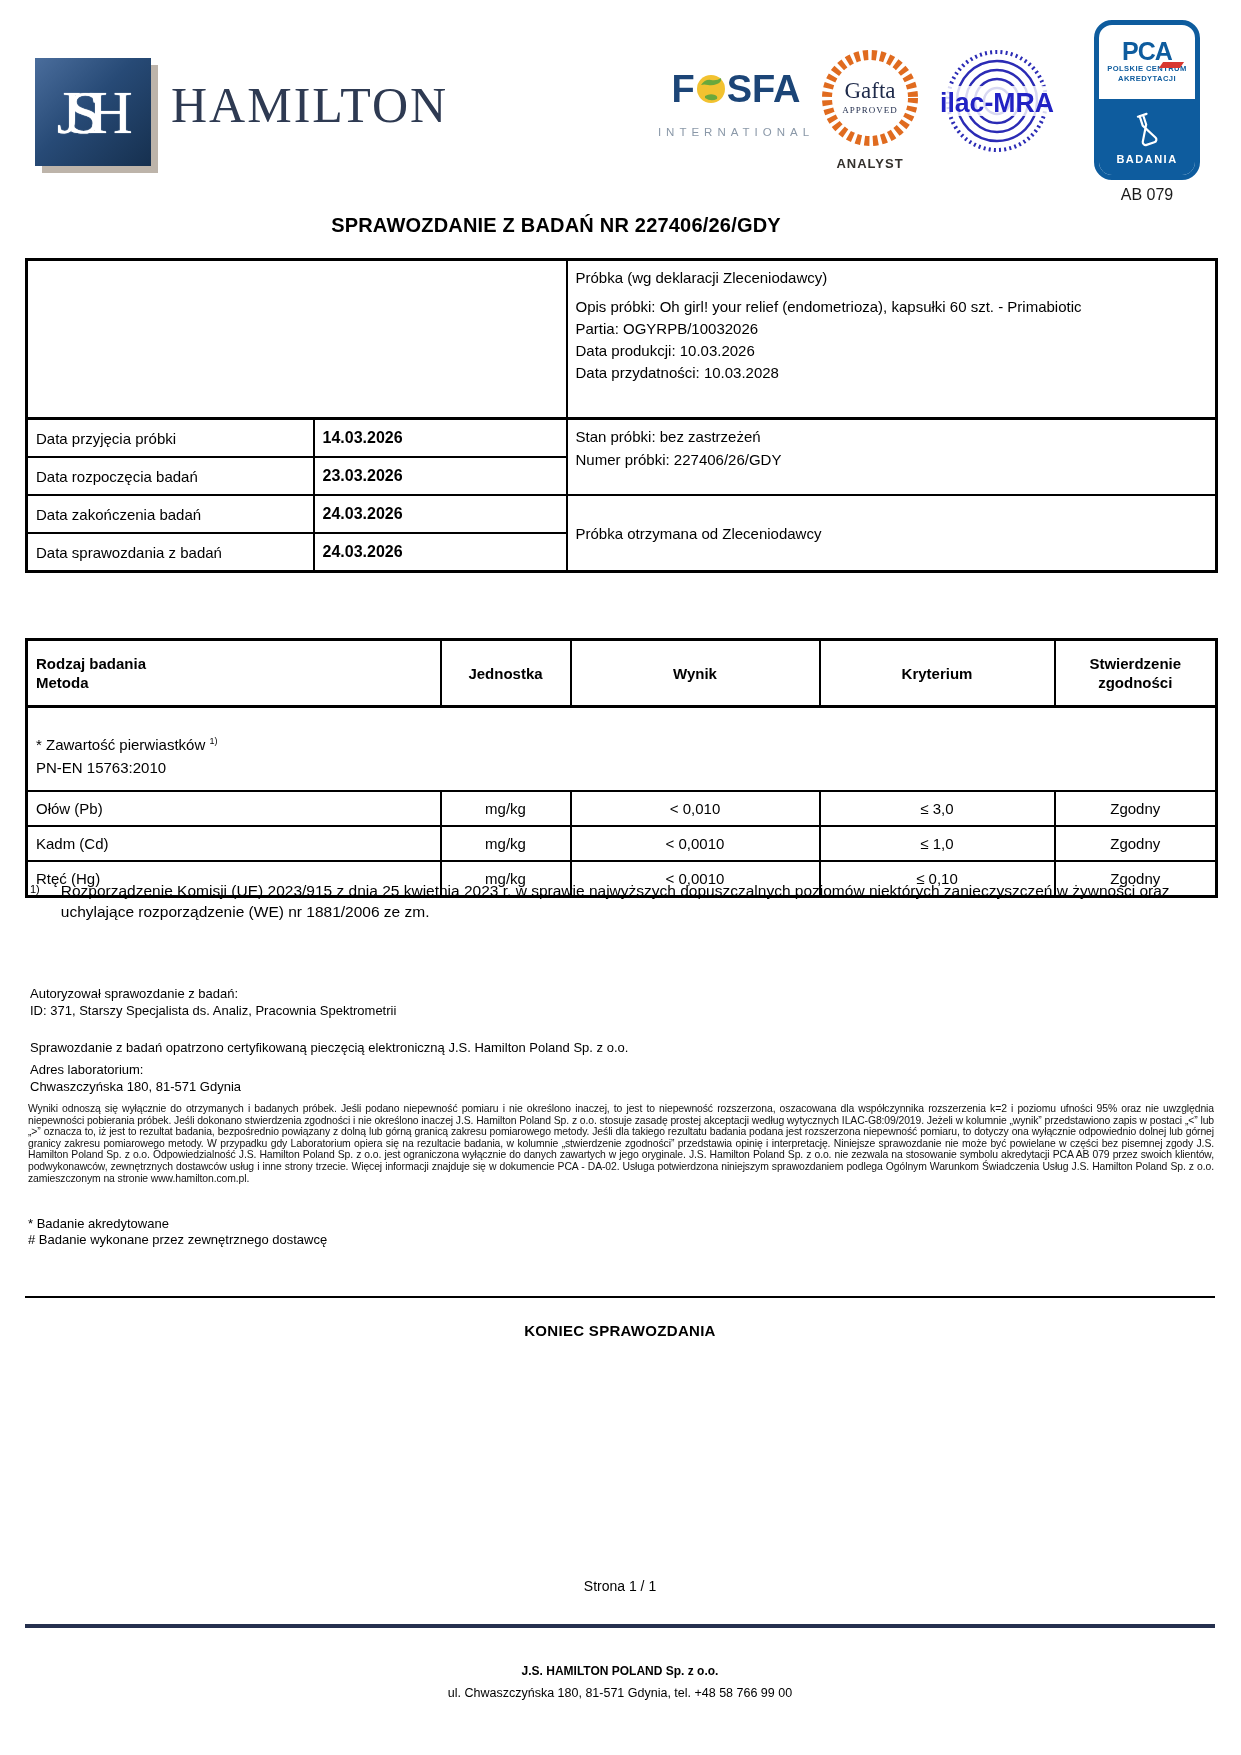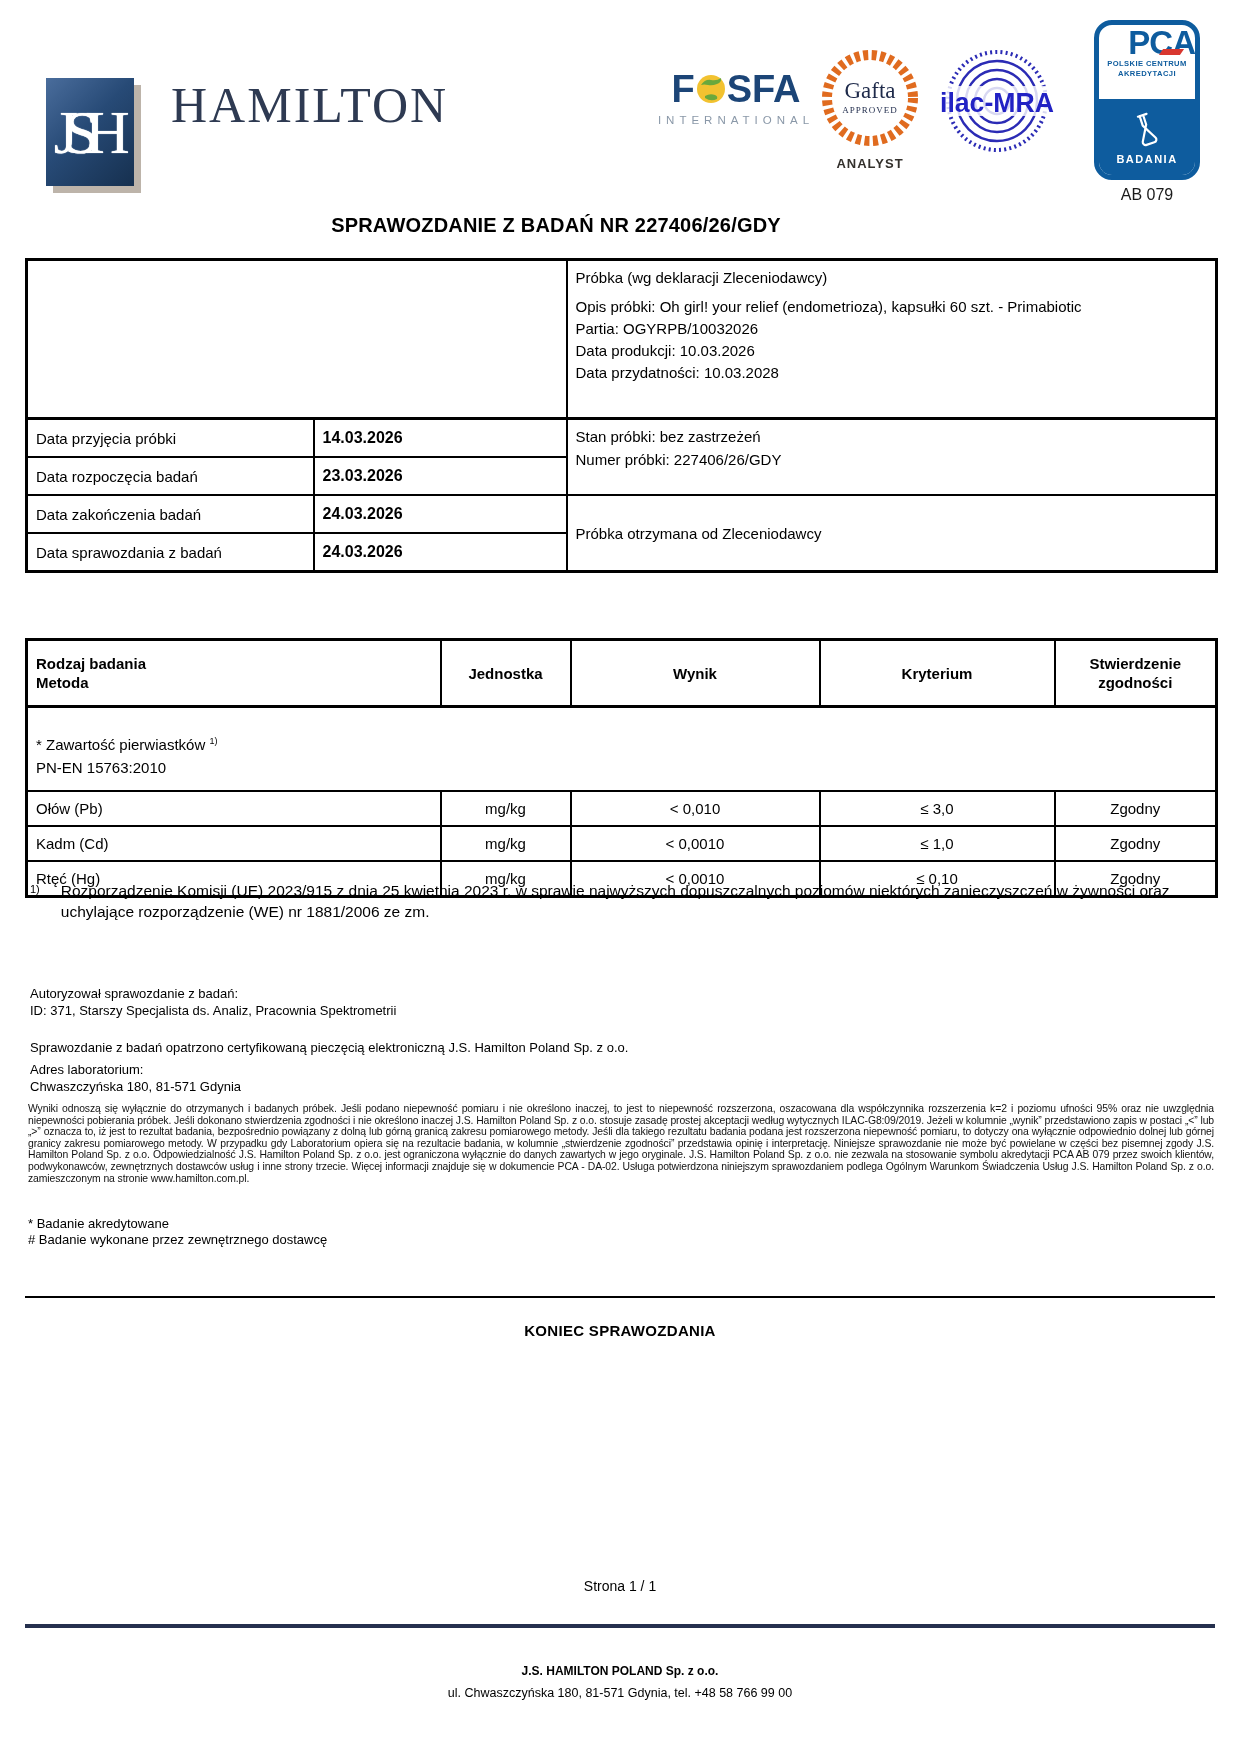--- a/index.html
+++ b/index.html
@@ -1,42 +1,42 @@
 <!DOCTYPE html>
 <html><head>
 <meta charset="utf-8">
 <style>
   html,body{margin:0;padding:0;background:#ffffff;}
   body{font-family:"Liberation Sans",sans-serif;color:#000;}
   .page{position:relative;width:1241px;height:1755px;background:#fff;overflow:hidden;}
 
   
-  .jsh-box{position:absolute;left:46px;top:58px;width:88px;height:108px;
+  .jsh-box{position:absolute;left:35px;top:58px;width:116px;height:108px;
     background:linear-gradient(135deg,#4a6d9c 0%,#274a76 45%,#16304f 100%);
-    box-shadow:7px 7px 0 #bdb4aa;display:flex;align-items:center;justify-content:center;margin-top:20px;}
+    box-shadow:7px 7px 0 #bdb4aa;display:flex;align-items:center;justify-content:center;}
   .jsh-letters{font-family:"Liberation Serif",serif;color:#fff;font-size:62px;letter-spacing:-0.22em;
     padding-right:10px;line-height:1;text-shadow:0 0 1px #fff;}
   .hamilton{position:absolute;left:171px;top:76px;font-family:"Liberation Serif",serif;
     font-size:50px;color:#2e3a52;letter-spacing:2px;}
 
   .fosfa{position:absolute;left:656px;top:70px;width:160px;text-align:center;}
   .fosfa-word{display:flex;align-items:center;justify-content:center;font-size:38px;font-weight:bold;
     color:#1c4577;letter-spacing:0px;line-height:1;}
   .fosfa-globe{width:30px;height:30px;margin:0 1px;}
-  .fosfa-sub{margin-top:6px;font-size:11.5px;letter-spacing:5px;color:#8a98a8;}
+  .fosfa-sub{margin-top:18px;font-size:11.5px;letter-spacing:5px;color:#8a98a8;}
 
   .gafta{position:absolute;left:820px;top:48px;width:100px;text-align:center;}
   .gafta-analyst{margin-top:4px;font-size:13px;font-weight:bold;color:#33302c;letter-spacing:1px;}
 
   .ilac{position:absolute;left:938px;top:42px;width:118px;height:118px;}
 
   .pca{position:absolute;left:1094px;top:20px;width:106px;height:160px;border:5px solid #0e5c9e;
     border-radius:18px;background:#fff;box-sizing:border-box;text-align:center;overflow:hidden;}
-  .pca-name{position:relative;font-size:33px;font-weight:bold;color:#0e5c9e;line-height:1;margin-top:1px;
-    letter-spacing:-1px;text-align:right;}
+  .pca-name{position:relative;font-size:25px;font-weight:bold;color:#0e5c9e;line-height:1;margin-top:14px;
+    letter-spacing:-1px;}
   .pca-red{position:absolute;right:13px;top:23px;width:21px;height:6px;background:#d8372f;
     transform:skewX(-35deg);}
   .pca-line{font-size:7.6px;font-weight:bold;color:#0e5c9e;letter-spacing:0.4px;line-height:1.3;}
   .pca-badge{position:absolute;left:0;right:0;bottom:0;height:76px;background:#0e5c9e;
     display:flex;flex-direction:column;align-items:center;justify-content:center;gap:3px;}
   .pca-badania{color:#fff;font-weight:bold;font-size:11px;letter-spacing:1.5px;}
   .ab079{position:absolute;left:1094px;top:186px;width:106px;text-align:center;font-size:16px;color:#1a1a1a;}
 
   
   .title{position:absolute;top:214px;left:25px;width:1062px;text-align:center;

